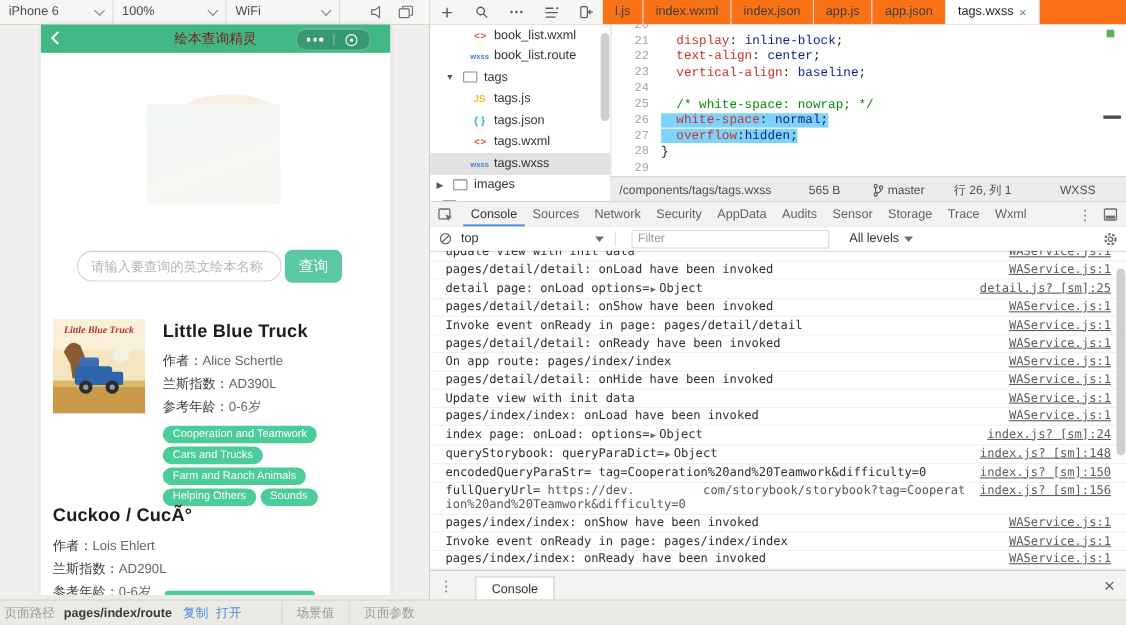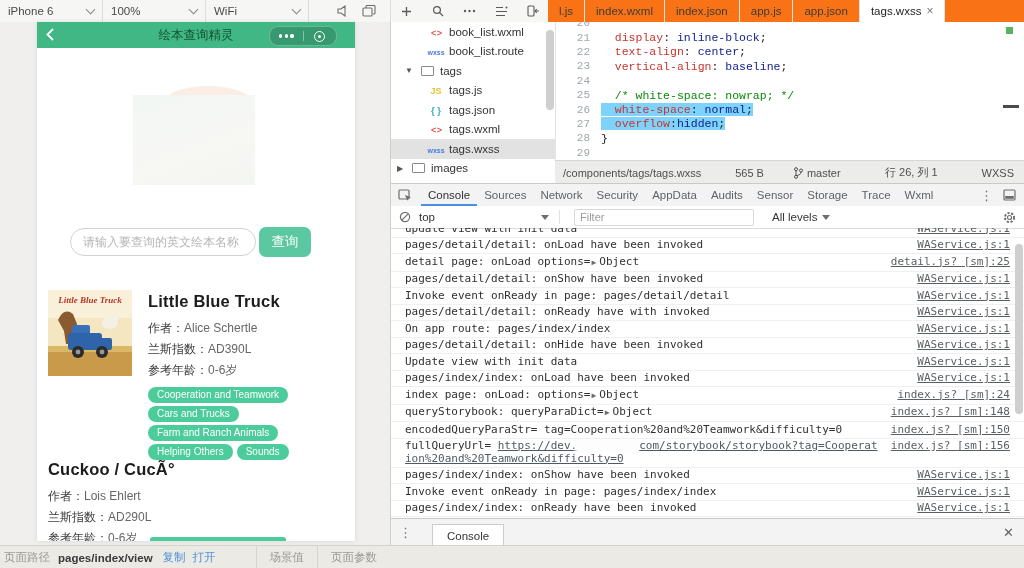--- a/index.html
+++ b/index.html
@@ -24,21 +24,21 @@
         border-right:1px solid #e3e3e1;white-space:nowrap;cursor:default}
   .etab.active{background:#fff;color:#1e1e1e}
   .etab .tclose{color:#777;font-size:12px;display:none}
   .etab.active .tclose{display:inline}
 
   
   #sim-panel{position:absolute;left:0;top:22px;width:390px;height:523px;background:#f0efed;border-right:1px solid #cfcfcc}
   #phone{position:absolute;left:37px;top:0;width:318px;height:519px;background:#fff;overflow:hidden;
          box-shadow:0 0 5px rgba(0,0,0,.10)}
   #navbar{position:absolute;left:0;top:0;width:318px;height:26px;background:#41b786;display:flex;align-items:center}
-  #nav-title{position:absolute;left:0;width:318px;text-align:center;color:#14532d;font-size:12.5px}
+  #nav-title{position:absolute;left:0;width:318px;text-align:center;color:#7f1d1d;font-size:12.5px}
   #back-ic{position:absolute;left:9px;top:6px}
   #capsule{position:absolute;right:18px;top:4px;width:66px;height:18px;border-radius:9px;
            background:rgba(0,0,0,.16);border:0.5px solid rgba(255,255,255,.28);display:flex;align-items:center}
   .cap-half{flex:1;display:flex;align-items:center;justify-content:center;height:100%}
   .cap-div{width:1px;height:10px;background:rgba(255,255,255,.4)}
   .dot{width:3.2px;height:3.2px;border-radius:50%;background:#fff;margin:0 1.3px}
   .target{width:9px;height:9px;border:1.4px solid #fff;border-radius:50%;display:flex;align-items:center;justify-content:center}
   .target i{width:3px;height:3px;background:#fff;border-radius:50%}
 
   #hero-ellipse{position:absolute;left:128px;top:64px;width:86px;height:30px;background:#f8e7d9;border-radius:50%;opacity:.7}
@@ -100,21 +100,21 @@
   .tk-n{color:#222}
   #ed-mark-green{position:absolute;right:12px;top:5px;width:7px;height:7px;background:#59b35c}
   #ed-mark-dash{position:absolute;right:6px;top:83px;width:16px;height:3px;background:#4a4a4a}
 
   #ed-status{position:absolute;left:555px;top:160px;width:469px;height:23px;background:#ececea;border-top:1px solid #d6d6d4;
              display:flex;align-items:center;font-size:11px;color:#4f4f4f}
   #ed-status .sp{margin-left:34px}
   #st-path{margin-left:8px}
   #st-branch{display:flex;align-items:center;gap:4px;margin-left:30px}
   #st-cursor{margin-left:auto}
-  #st-mode{margin-left:44px;margin-right:10px}
+  #st-mode{margin-left:44px;margin-right:28px}
 
   
   #devtools{position:absolute;left:391px;top:183px;width:633px;height:335px;background:#fff;border-top:1px solid #c9c9c7}
   #dt-tabs{position:absolute;left:0;top:0;width:633px;height:22px;background:#f3f3f3;border-bottom:1px solid #ccc;
            display:flex;align-items:center}
   #inspect-ic{margin:0 9px 0 7px}
   .dtab{padding:0 7px;height:100%;display:flex;align-items:center;color:#5f6368;font-size:11.5px;cursor:default;box-sizing:border-box}
   .dtab.active{color:#333;border-bottom:2px solid #4a90e2;padding-top:2px}
   #dt-right-ics{margin-left:auto;display:flex;align-items:center;gap:10px;padding-right:8px}
   .vdots{color:#6e6e6e;font-size:13px;letter-spacing:0}
@@ -131,21 +131,21 @@
   #levels-dd{display:flex;align-items:center;gap:5px;margin-left:18px;color:#333;font-size:11.5px}
   #gear-ic{margin-left:auto;margin-right:8px}
 
   #console{position:absolute;left:0;top:44px;width:633px;height:291px;overflow:hidden;
            font-family:"DejaVu Sans Mono",monospace;font-size:11px;color:#303030}
   #cmsgs{margin-top:-7px}
   .crow{border-bottom:1px solid #f0f0f0;padding:1.5px 14px 1.5px 14px;line-height:12.5px;overflow:hidden}
   .srclink{float:right;color:#5a5f63;text-decoration:underline;margin-left:10px;cursor:pointer}
   .expander{color:#6e6e6e;font-size:8px;margin:0 3px 0 1px}
   .objname{color:#333}
-  .urlpart{color:#4e5a63;text-decoration:underline;word-break:break-all;cursor:pointer}
+  .urlpart{color:#4e5a63;word-break:break-all;cursor:pointer}
   .redact{display:inline-block;width:62px;height:9px;background:#fdfdfd;box-shadow:0 0 3px 2px #fdfdfd;vertical-align:middle}
   #prompt-row{padding:3px 0 0 6px;color:#3679e8;font-weight:bold;font-size:10px}
   #con-sb{position:absolute;right:1px;top:60px;width:8px;height:170px;background:#cfcfcf;border-radius:4px}
 
   #drawer{position:absolute;left:391px;top:518px;width:633px;height:27px;background:#f3f3f3;border-top:1px solid #c9c9c7;
           display:flex;align-items:center}
   #drawer-tab{height:21px;margin-left:20px;margin-top:5px;background:#fff;border:1px solid #ccc;border-bottom:none;
               display:flex;align-items:center;padding:0 14px;font-size:11.5px;color:#333}
   #drawer-close{margin-left:auto;margin-right:10px;color:#5f6368;font-size:13px;cursor:pointer}
 
@@ -497,21 +497,21 @@
         <div class="crow"><a class="srclink">WAService.js:1</a><span>update view with init data</span><span class="objname"></span><span class="urlpart"></span><span class="urlpart"></span></div>
 
         <div class="crow"><a class="srclink">WAService.js:1</a><span>pages/detail/detail: onLoad have been invoked</span><span class="objname"></span><span class="urlpart"></span><span class="urlpart"></span></div>
 
         <div class="crow"><a class="srclink">detail.js? [sm]:25</a><span>detail page: onLoad options=</span><span class="expander">▶</span><span class="objname">Object</span><span class="urlpart"></span><span class="urlpart"></span></div>
 
         <div class="crow"><a class="srclink">WAService.js:1</a><span>pages/detail/detail: onShow have been invoked</span><span class="objname"></span><span class="urlpart"></span><span class="urlpart"></span></div>
 
         <div class="crow"><a class="srclink">WAService.js:1</a><span>Invoke event onReady in page: pages/detail/detail</span><span class="objname"></span><span class="urlpart"></span><span class="urlpart"></span></div>
 
-        <div class="crow"><a class="srclink">WAService.js:1</a><span>pages/detail/detail: onReady have with invoked</span><span class="objname"></span><span class="urlpart"></span><span class="urlpart"></span></div>
+        <div class="crow"><a class="srclink">WAService.js:1</a><span>pages/detail/detail: onReady have been invoked</span><span class="objname"></span><span class="urlpart"></span><span class="urlpart"></span></div>
 
         <div class="crow"><a class="srclink">WAService.js:1</a><span>On app route: pages/index/index</span><span class="objname"></span><span class="urlpart"></span><span class="urlpart"></span></div>
 
         <div class="crow"><a class="srclink">WAService.js:1</a><span>pages/detail/detail: onHide have been invoked</span><span class="objname"></span><span class="urlpart"></span><span class="urlpart"></span></div>
 
         <div class="crow"><a class="srclink">WAService.js:1</a><span>Update view with init data</span><span class="objname"></span><span class="urlpart"></span><span class="urlpart"></span></div>
 
         <div class="crow"><a class="srclink">WAService.js:1</a><span>pages/index/index: onLoad have been invoked</span><span class="objname"></span><span class="urlpart"></span><span class="urlpart"></span></div>
 
         <div class="crow"><a class="srclink">index.js? [sm]:24</a><span>index page: onLoad: options=</span><span class="expander">▶</span><span class="objname">Object</span><span class="urlpart"></span><span class="urlpart"></span></div>
@@ -537,20 +537,20 @@
   <span class="vdots" style="margin-left:8px">⋮</span>
   <div id="drawer-tab">
     <span>Console</span>
   </div>
   <span id="drawer-close">✕</span>
 </div>
 
 <div id="footer">
   <div id="footer-left">
     <span class="f-gray" style="margin-left:4px">页面路径</span>
-    <span id="f-path">pages/index/view</span>
+    <span id="f-path">pages/index/route</span>
     <span class="f-link">复制</span>
     <span class="f-link">打开</span>
     <span id="f-spacer"></span>
     <span class="f-cell f-gray">场景值</span>
     <span class="f-cell f-gray">页面参数</span>
   </div>
 </div>
 
 </body></html>

